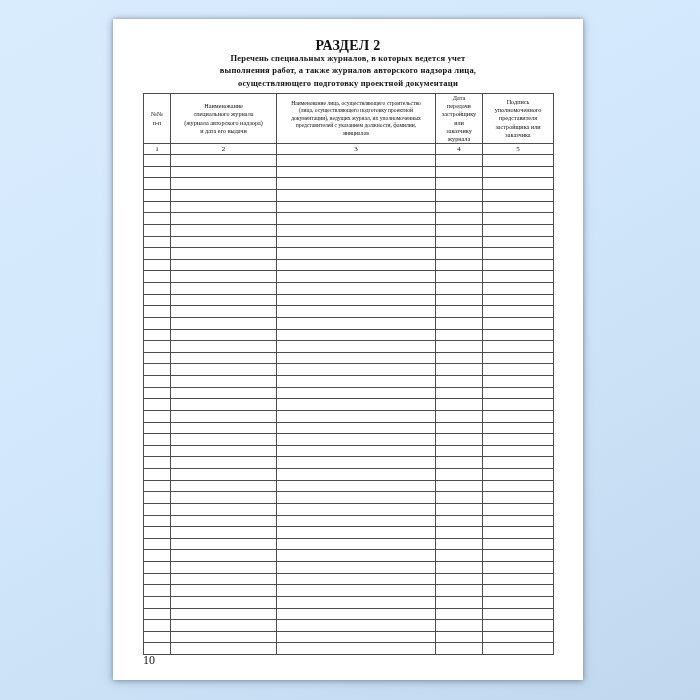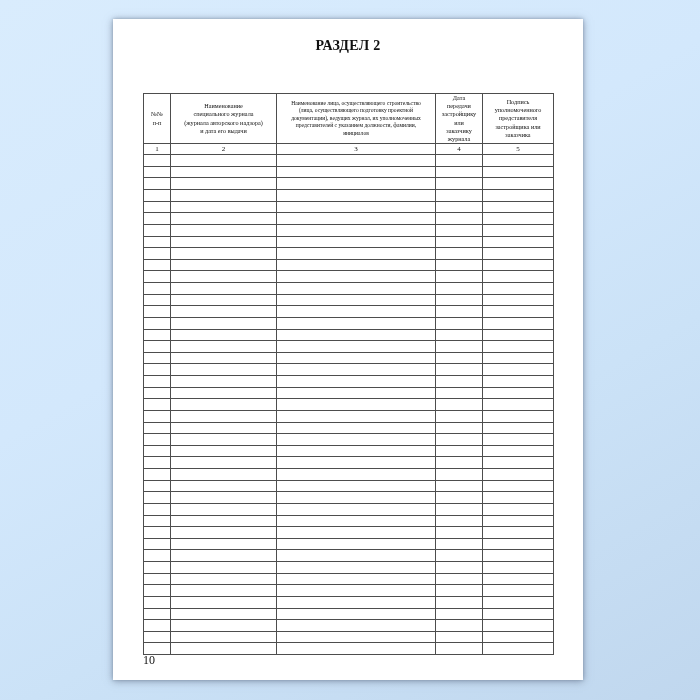--- a/index.html
+++ b/index.html
@@ -76,20 +76,23 @@
     color: #111;
   }
 </style>
 </head>
 <body>
 
 <div class="page">
 
   <div class="title-block">
     <div class="section-title">РАЗДЕЛ 2</div>
+    <div class="subtitle">Перечень специальных журналов, в которых ведется учет
+выполнения работ, а также журналов авторского надзора лица,
+осуществляющего подготовку проектной документаци</div>
   </div>
 
   <table class="journal">
     <colgroup>
       <col style="width:27px">
       <col style="width:106px">
       <col style="width:159px">
       <col style="width:47px">
       <col style="width:71px">
     </colgroup>

